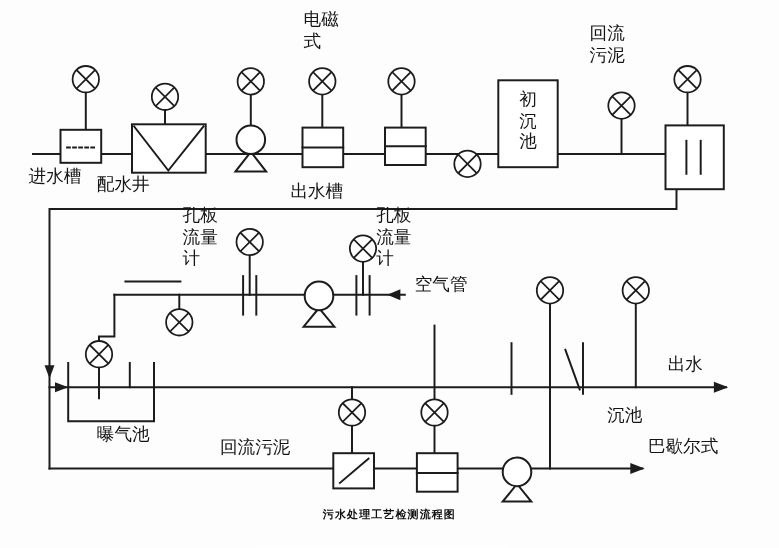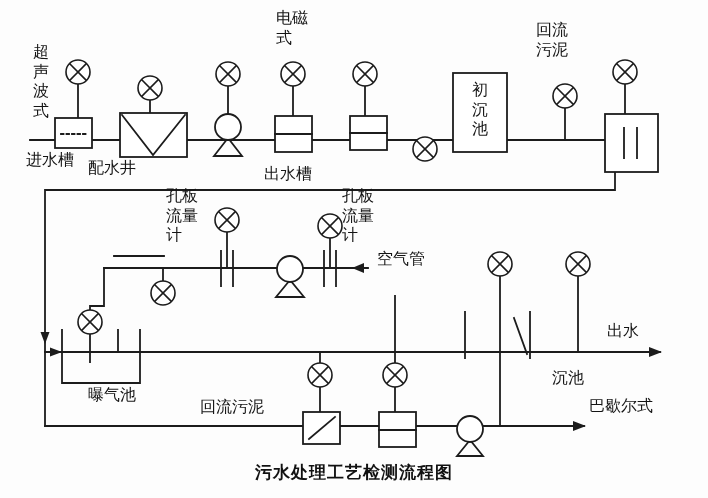--- a/index.html
+++ b/index.html
@@ -9,21 +9,21 @@
     font-family:"DejaVu Sans", sans-serif; color:#141414;
   }
   .canvas svg { position:absolute; left:0; top:0; }
   .lbl {
     position:absolute; font-size:16px; line-height:1.22;
     white-space:nowrap; color:#141414;
   }
   .lbl.v { white-space:normal; word-break:break-all; }
   .title {
     position:absolute; left:0; width:100%; text-align:center;
-    font-size:17px; font-weight:bold; letter-spacing:1px; color:#111;
+    font-size:10px; font-weight:bold; letter-spacing:1px; color:#111;
   }
 </style>
 </head>
 <body>
 
 <div class="canvas">
 
   <svg width="708" height="498" viewBox="0 0 708 498">
     <defs>
       <g id="sym-instrument">
@@ -155,21 +155,20 @@
         <use href="#sym-instrument" x="163" y="293"></use>
         <use href="#sym-instrument" x="90" y="322"></use>
         <use href="#sym-instrument" x="500" y="264"></use>
         <use href="#sym-instrument" x="578" y="264"></use>
         <use href="#sym-instrument" x="320" y="375"></use>
         <use href="#sym-instrument" x="395" y="375"></use>
       </g>
     </g>
   </svg>
 
-  <div class="lbl v" style="left:33px;top:42px;width:19px">超声波式</div>
   <div class="lbl" style="left:26px;top:150px">进水槽</div>
   <div class="lbl" style="left:88px;top:158px">配水井</div>
   <div class="lbl v" style="left:276px;top:8px;width:35px">电磁式</div>
   <div class="lbl" style="left:264px;top:164px">出水槽</div>
   <div class="lbl v" style="left:472px;top:80px;width:19px">初沉池</div>
   <div class="lbl v" style="left:536px;top:20px;width:35px">回流污泥</div>
   <div class="lbl v" style="left:166px;top:186px;width:35px">孔板流量计</div>
   <div class="lbl v" style="left:342px;top:186px;width:35px">孔板流量计</div>
   <div class="lbl" style="left:377px;top:249px">空气管</div>
   <div class="lbl" style="left:88px;top:385px">曝气池</div>

